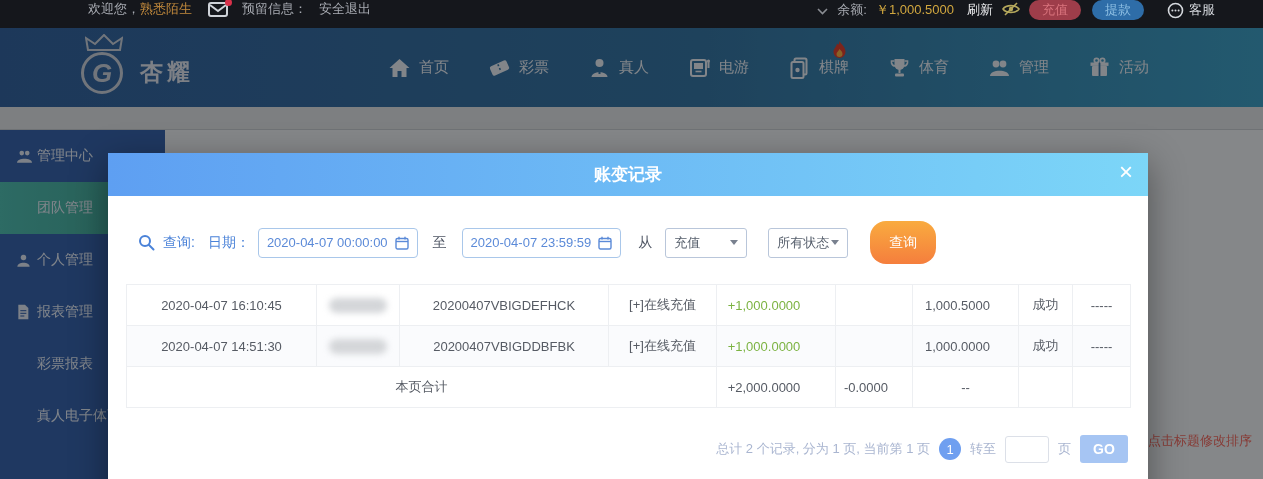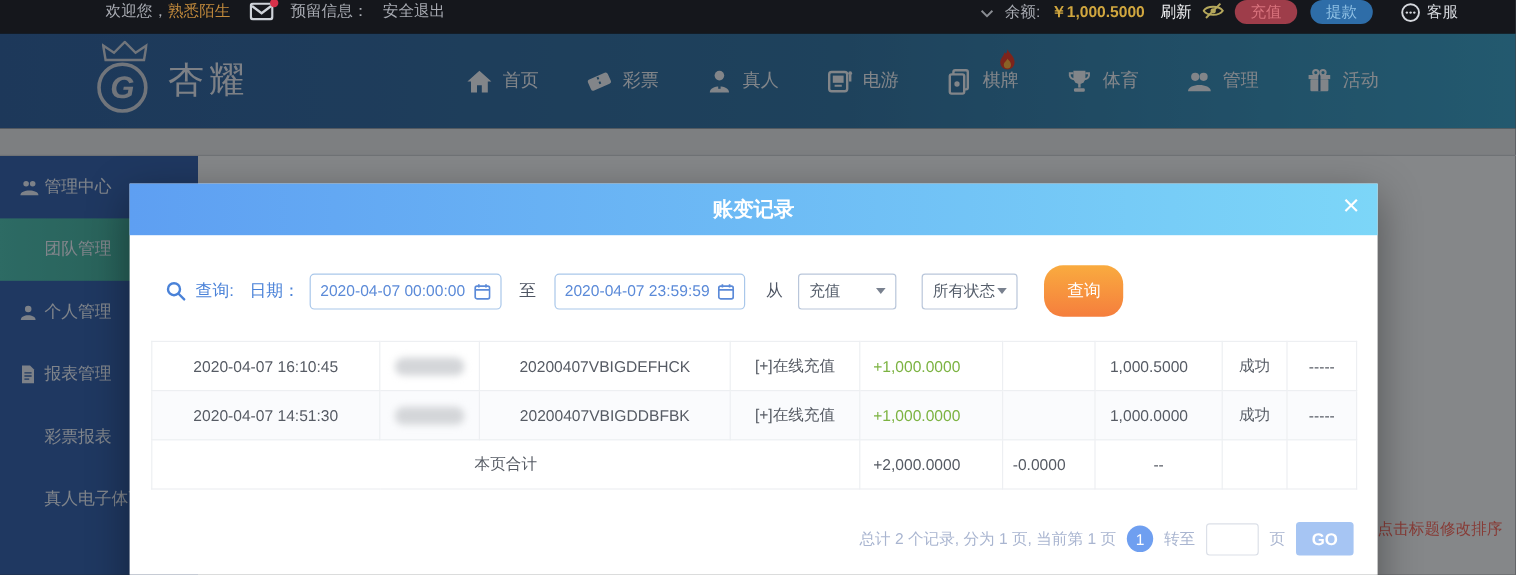--- a/index.html
+++ b/index.html
@@ -10,40 +10,40 @@
   
   .topbar { position:absolute; top:0; left:0; width:100%; height:28px; background:#15171c;
             display:flex; align-items:flex-start; font-size:13px; color:#a8abb2; z-index:10; }
   .tb-left { display:flex; align-items:center; margin-left:88px; }
   .tb-user { color:#c28a3c; }
   .tb-mail { position:relative; margin:0 14px 0 16px; width:20px; height:15px; }
   .tb-mail .dot { position:absolute; top:-3px; right:-4px; width:7px; height:7px;
                   border-radius:50%; background:#d8314a; }
   .tb-gap { margin-left:12px; }
   .tb-right { margin-left:auto; margin-right:48px; display:flex; align-items:center; gap:9px; }
-  .tb-balval { color:#d1a73f; font-weight:bold; }
+  .tb-balval { color:#d1a73f; font-weight:normal; }
   .tb-refresh { color:#f0f1f3; margin-left:4px; }
   .pill { height:20px; padding:0 13px; border-radius:10px; display:flex; align-items:center;
           font-size:13px; }
   .pill-recharge { background:#9e3d4a; color:#d9737d; }
   .pill-withdraw { background:#2e6da8; color:#8fc0e4; margin-left:2px; }
   .tb-service { display:flex; align-items:center; gap:5px; color:#d5d8dd; margin-left:14px; }
 
   
   .nav { position:absolute; top:28px; left:0; width:100%; height:79px;
          background:linear-gradient(90deg,#2f5f9c 0%, #31719f 55%, #3a9cc2 100%); }
   .logo { position:absolute; left:78px; top:6px; display:flex; align-items:flex-end; gap:10px;
           color:#dfe4ec; }
   .emblem { width:52px; height:64px; position:relative; }
   .emblem .crown { position:absolute; top:0; left:7px; }
   .emblem .ring { position:absolute; top:18px; left:3px; width:42px; height:42px;
                   border:3px solid #c9cfd9; border-radius:50%; display:flex; align-items:center;
                   justify-content:center; font-size:26px; font-weight:bold; color:#c9cfd9;
                   font-style:italic; }
-  .logo-text { font-size:30px; font-weight:normal; letter-spacing:4px; padding-bottom:10px; }
+  .logo-text { font-size:23px; font-weight:bold; letter-spacing:4px; padding-bottom:10px; }
   .nav-items { position:absolute; left:368px; top:0; height:100%; display:flex; }
   .nav-item { width:100px; height:100%; display:flex; flex-direction:row; align-items:center;
               justify-content:center; gap:7px; color:#e9edf3; font-size:15px; position:relative;
               cursor:pointer; }
   .nav-badge { position:absolute; right:21px; top:13px; }
 
   
   .bg-strip { position:absolute; top:107px; left:0; width:100%; height:23px; background:#dfe1e4;
               border-bottom:1px solid #c6c9cd; }
   .bg-main { position:absolute; top:130px; left:165px; right:0; bottom:0; background:#eef0f2; }

